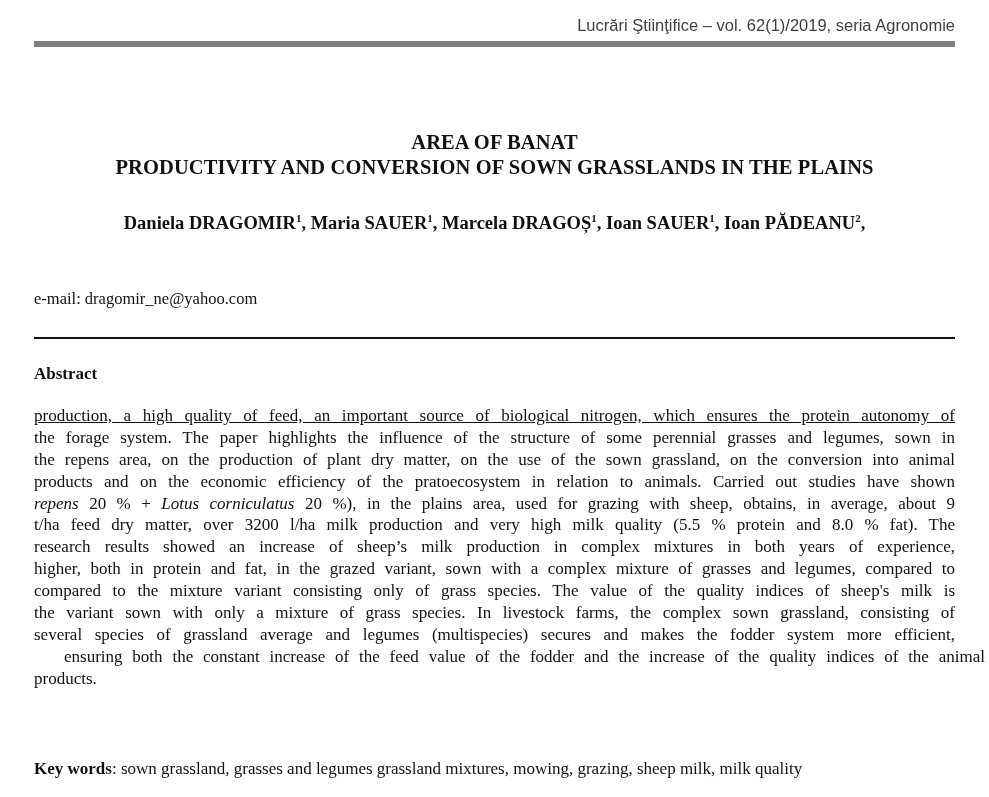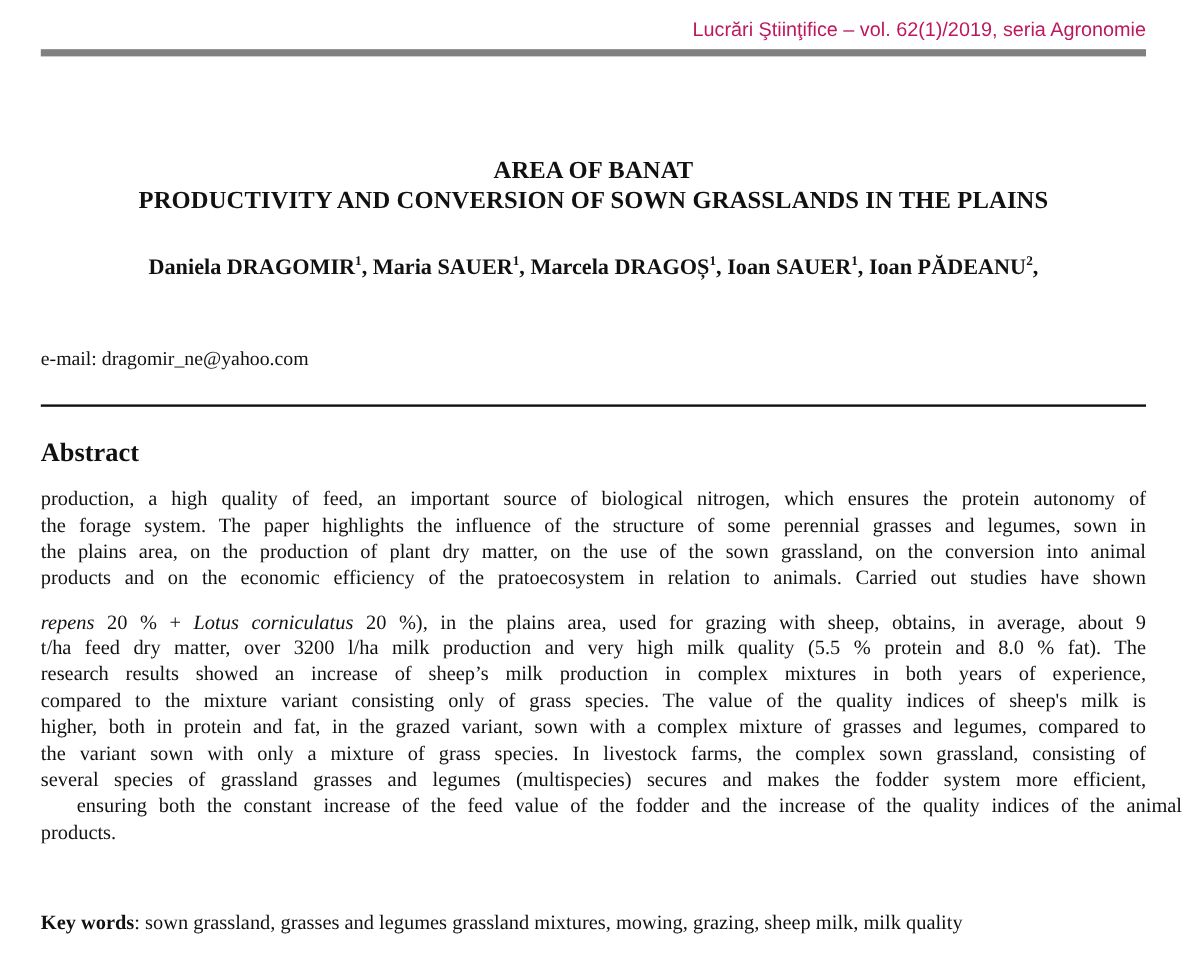--- a/index.html
+++ b/index.html
@@ -13,21 +13,21 @@
       position: relative;
       overflow: hidden;
       color: #111111;
     }
     .running-header {
       position: absolute;
       right: 34px;
       top: 16px;
       font-family: "Liberation Sans", sans-serif;
       font-size: 16.5px;
-      color: #be185d;
+      color: #404040;
       white-space: nowrap;
     }
     .header-rule {
       position: absolute;
       left: 34px;
       width: 921px;
       top: 41px;
       height: 6px;
       background: #808080;
     }
@@ -74,21 +74,21 @@
       top: 337px;
       height: 2px;
       background: #111111;
     }
     .abstract-heading {
       position: absolute;
       left: 34px;
       top: 364px;
       font-family: "Liberation Serif", serif;
       font-weight: bold;
-      font-size: 22px;
+      font-size: 17px;
     }
     .abstract {
       position: absolute;
       left: 34px;
       width: 921px;
       top: 405px;
       font-family: "Liberation Serif", serif;
       font-size: 17px;
     }
     .abstract i {
@@ -132,30 +132,30 @@
   </div>
 </div>
 
 <div class="email">e-mail: dragomir_ne@yahoo.com</div>
 
 <div class="body-rule"></div>
 
 <div class="abstract-heading">Abstract</div>
 
 <div class="abstract" id="abstract-body">
-    <div class="justified" style="height: 21.9px; line-height: 21.9px;"><span>production, a high quality of feed, an important source of biological nitrogen, which ensures the protein autonomy of</span></div>
+    <div class="justified" style="height: 21.9px; line-height: 21.9px; text-decoration: underline;"><span>production, a high quality of feed, an important source of biological nitrogen, which ensures the protein autonomy of</span></div>
     <div class="justified" style="height: 21.9px; line-height: 21.9px;"><span>the forage system. The paper highlights the influence of the structure of some perennial grasses and legumes, sown in</span></div>
-    <div class="justified" style="height: 21.9px; line-height: 21.9px;"><span>the plains area, on the production of plant dry matter, on the use of the sown grassland, on the conversion into animal</span></div>
+    <div class="justified" style="height: 21.9px; line-height: 21.9px;"><span>the repens area, on the production of plant dry matter, on the use of the sown grassland, on the conversion into animal</span></div>
     <div class="justified" style="height: 21.9px; line-height: 21.9px;"><span>products and on the economic efficiency of the pratoecosystem in relation to animals. Carried out studies have shown</span></div>
-    <div class="justified" style="height: 21.9px; line-height: 21.9px; margin-top: 15px;"><i>repens</i><span> 20 % + </span><i>Lotus corniculatus</i><span> 20 %), in the plains area, used for grazing with sheep, obtains, in average, about 9</span></div>
+    <div class="justified" style="height: 21.9px; line-height: 21.9px;"><i>repens</i><span> 20 % + </span><i>Lotus corniculatus</i><span> 20 %), in the plains area, used for grazing with sheep, obtains, in average, about 9</span></div>
     <div class="justified" style="height: 21.9px; line-height: 21.9px;"><span>t/ha feed dry matter, over 3200 l/ha milk production and very high milk quality (5.5 % protein and 8.0 % fat). The</span></div>
     <div class="justified" style="height: 21.9px; line-height: 21.9px;"><span>research results showed an increase of sheep’s milk production in complex mixtures in both years of experience,</span></div>
+    <div class="justified" style="height: 21.9px; line-height: 21.9px;"><span>higher, both in protein and fat, in the grazed variant, sown with a complex mixture of grasses and legumes, compared to</span></div>
     <div class="justified" style="height: 21.9px; line-height: 21.9px;"><span>compared to the mixture variant consisting only of grass species. The value of the quality indices of sheep's milk is</span></div>
-    <div class="justified" style="height: 21.9px; line-height: 21.9px;"><span>higher, both in protein and fat, in the grazed variant, sown with a complex mixture of grasses and legumes, compared to</span></div>
     <div class="justified" style="height: 21.9px; line-height: 21.9px;"><span>the variant sown with only a mixture of grass species. In livestock farms, the complex sown grassland, consisting of</span></div>
-    <div class="justified" style="height: 21.9px; line-height: 21.9px;"><span>several species of grassland grasses and legumes (multispecies) secures and makes the fodder system more efficient,</span></div>
+    <div class="justified" style="height: 21.9px; line-height: 21.9px;"><span>several species of grassland average and legumes (multispecies) secures and makes the fodder system more efficient,</span></div>
     <div class="justified" style="height: 21.9px; line-height: 21.9px; margin-left: 30px;"><span>ensuring both the constant increase of the feed value of the fodder and the increase of the quality indices of the animal</span></div>
     <div class="justified last" style="height: 21.9px; line-height: 21.9px;"><span>products.</span></div>
   </div>
 
 <div class="keywords">
   <span class="kw-label">Key words</span><span>: sown grassland, grasses and legumes grassland mixtures, mowing, grazing, sheep milk, milk quality</span>
 </div>
 
 </body></html>

